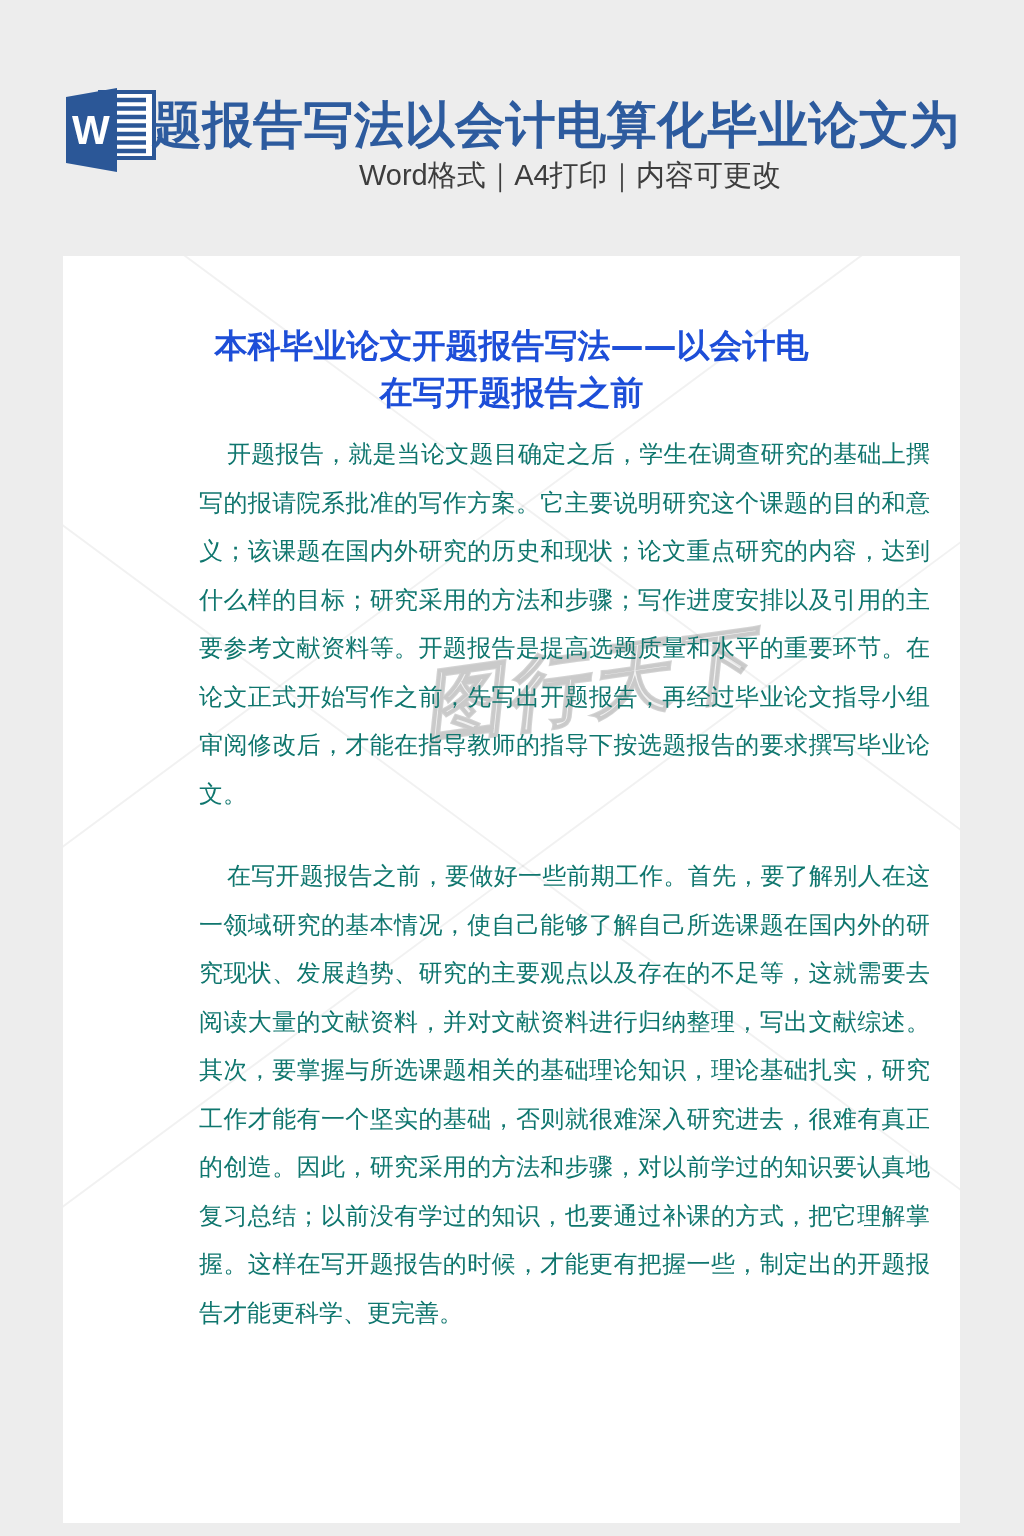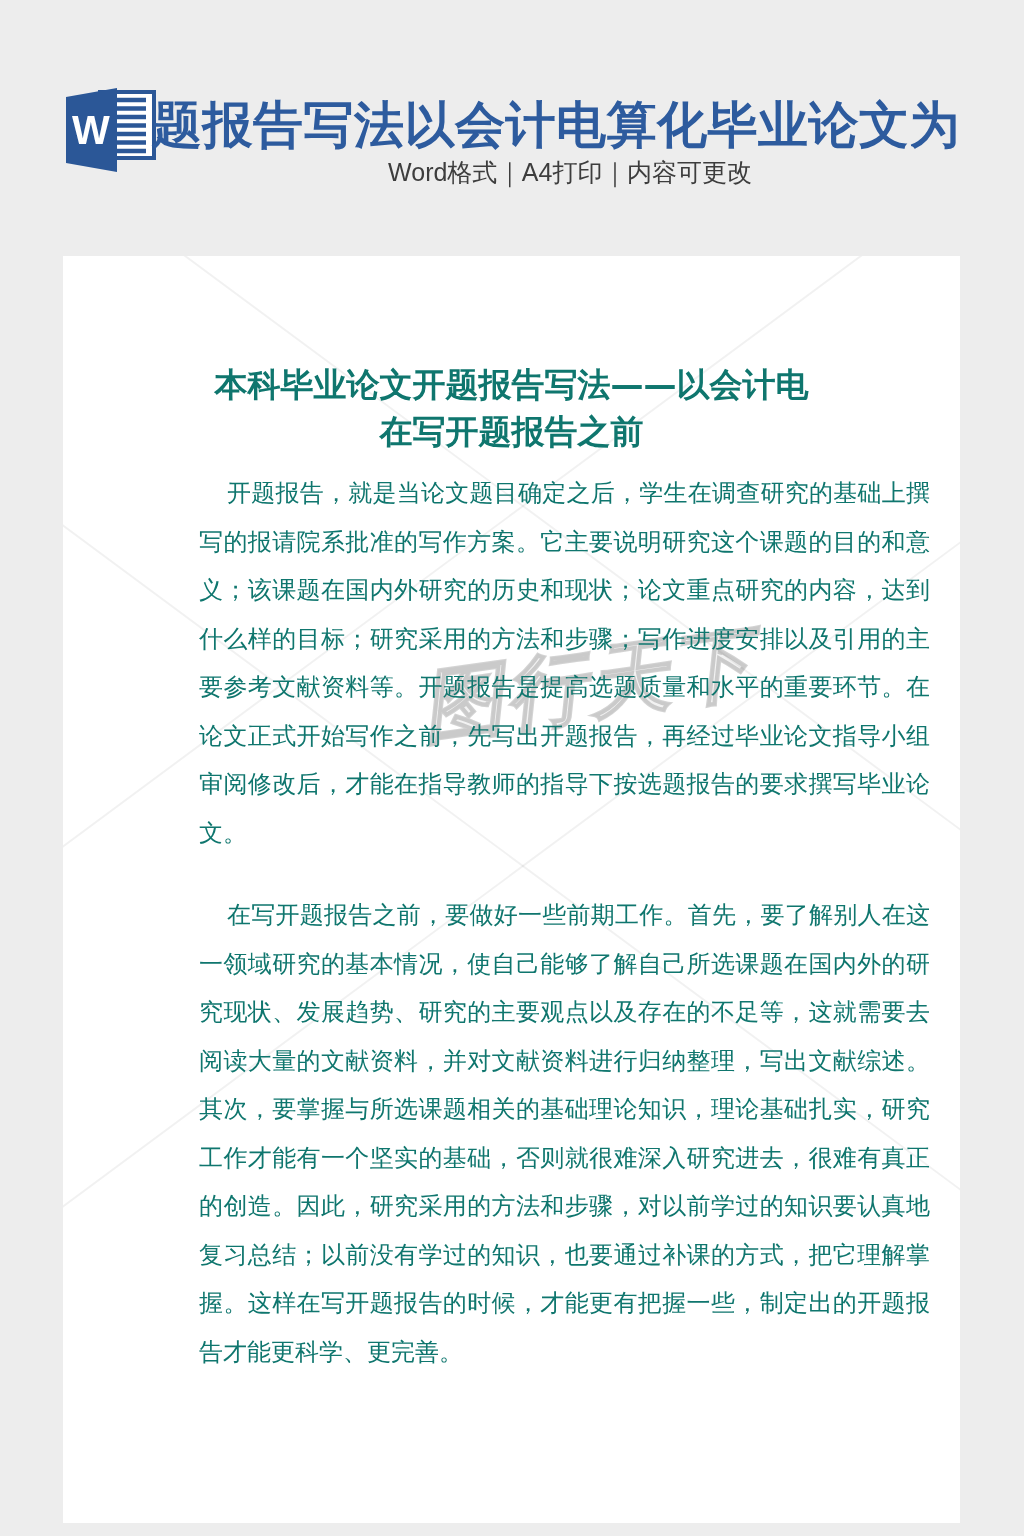--- a/index.html
+++ b/index.html
@@ -19,21 +19,21 @@
     position: absolute; top: 92px; left: 556px; transform: translateX(-50%);
     margin: 0; white-space: nowrap;
     font-size: 50px; font-weight: bold; letter-spacing: 0.5px;
     color: #2d5b9e;
     font-family: "Liberation Sans", sans-serif;
     cursor: pointer;
   }
   .header-subtitle {
     position: absolute; top: 156px; left: 570px; transform: translateX(-50%);
     white-space: nowrap;
-    font-size: 25px; color: #3d3d3d;
+    font-size: 29px; color: #3d3d3d;
     font-family: "Liberation Sans", sans-serif;
   }
 
   
   .page {
     position: absolute; left: 63px; top: 256px;
     width: 897px; height: 1267px;
     background: #ffffff;
     overflow: hidden;
   }
@@ -44,26 +44,26 @@
     font-family: "DejaVu Serif", "Liberation Serif", serif;
     color: rgba(0,0,0,0.05);
     -webkit-text-stroke: 2px rgba(110,110,110,0.30);
     transform: rotate(-8deg);
     letter-spacing: 4px;
     white-space: nowrap;
     pointer-events: none;
   }
   .doc-title {
     position: relative;
-    padding-top: 105px;
+    padding-top: 66px;
     text-align: center;
     font-family: "DejaVu Serif", "Liberation Serif", serif;
     font-weight: bold;
     font-size: 33px; line-height: 47px;
-    color: #0f766e;
+    color: #1d4ed8;
   }
   .doc-title .tl { display: block; }
   .doc-body {
     position: relative;
     margin: 14px 30px 0 136px;
     font-family: "DejaVu Serif", "Liberation Serif", serif;
     font-size: 24px; line-height: 48.5px;
     color: #0f766e;
     text-align: justify;
     text-justify: inter-character;

